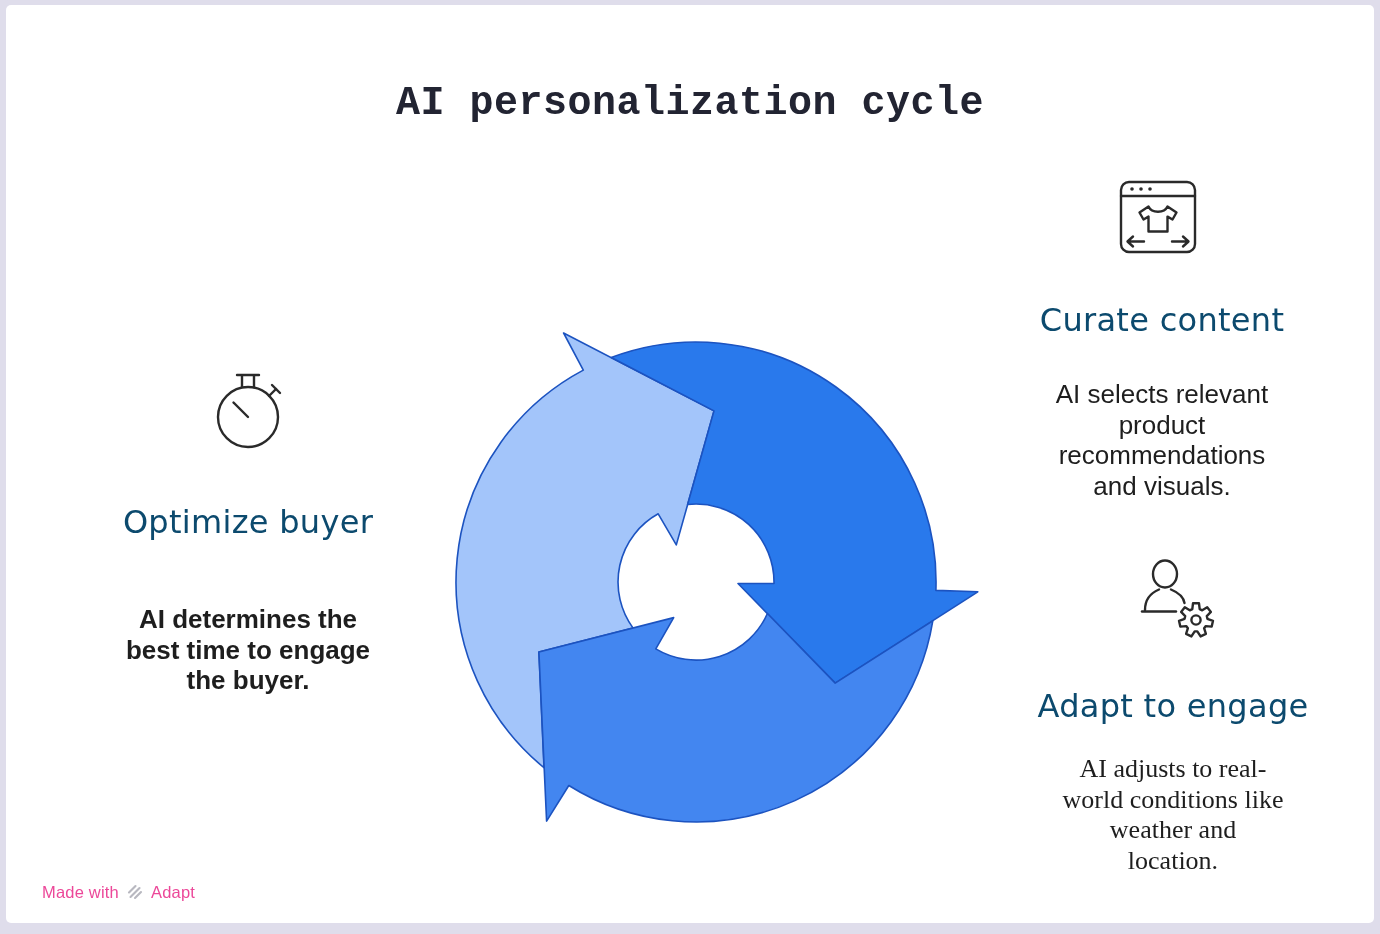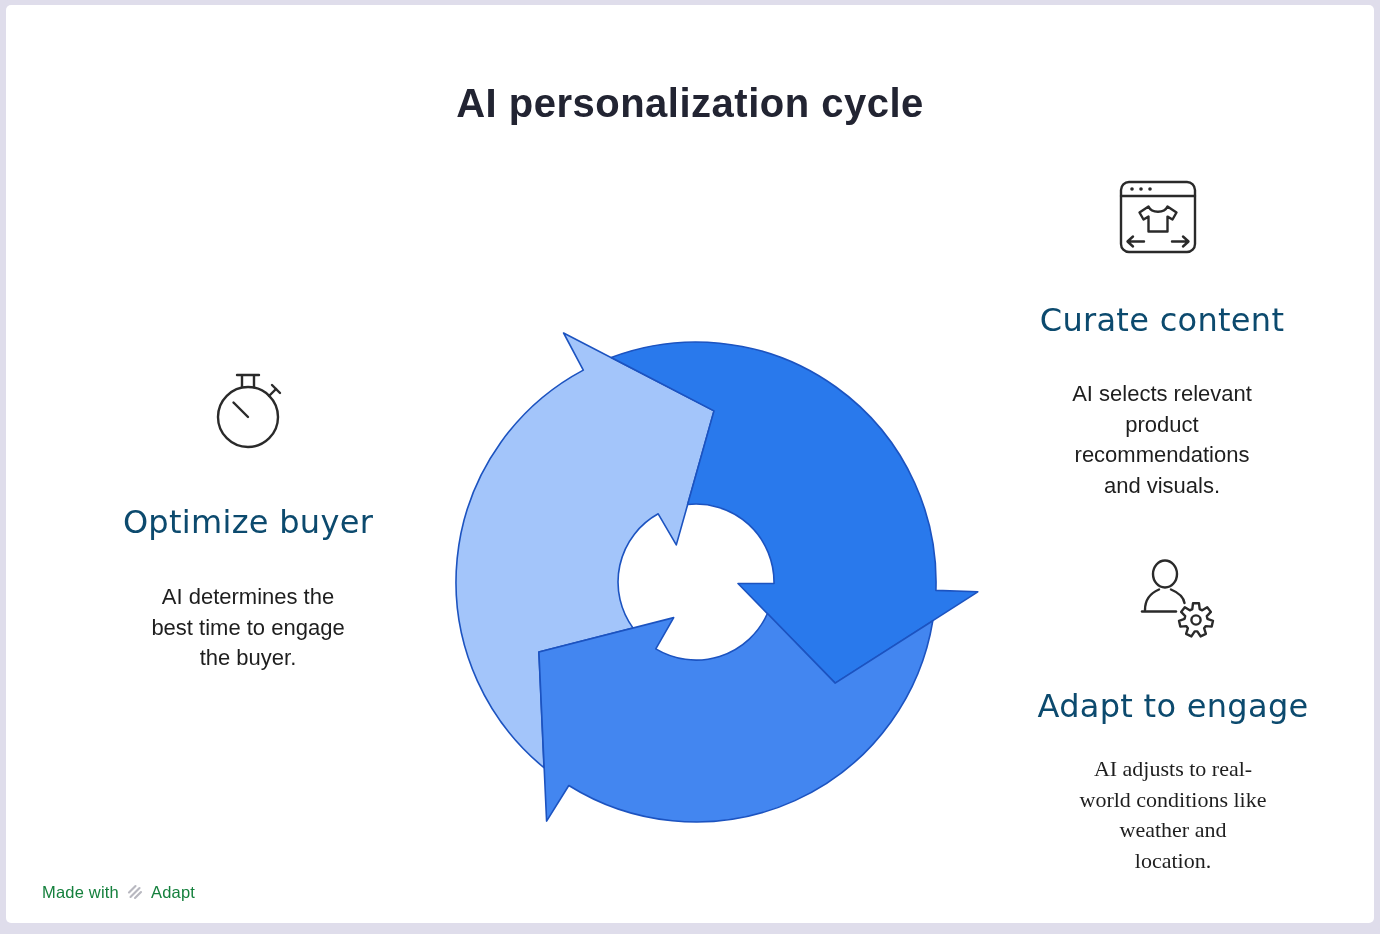--- a/index.html
+++ b/index.html
@@ -10,44 +10,44 @@
     font-family:"Liberation Sans", sans-serif;
     overflow:hidden;
   }
   .card {
     position:absolute; left:6px; top:5px; right:6px; bottom:11px;
     background:#ffffff; border-radius:5px;
   }
   .page-title {
     position:absolute; left:0; top:76px; width:100%;
     text-align:center;
-    font-family:Liberation Sans, sans-serif;
+    font-family:Liberation Mono, monospace;
     font-size:40px; font-weight:700; color:#222432;
     letter-spacing:0.5px;
   }
   .cycle-svg { position:absolute; left:0; top:0; }
   .cycle-svg path { stroke-width:1.6; stroke-linejoin:round; }
   .section { position:absolute; text-align:center; }
   .section-heading {
     font-family:"DejaVu Sans","Liberation Sans",sans-serif;
     font-size:32px; font-weight:500; color:#0c4a6e; letter-spacing:0.3px;
     white-space:nowrap;
   }
   .section-body {
-    font-size:22px; line-height:30.6px; color:#1e1e1e;
+    font-size:26px; line-height:30.6px; color:#1e1e1e;
     white-space:pre-line;
   }
   .icon-svg { position:absolute; }
   .icon-svg .ln { fill:none; stroke:#2a2a2a; stroke-width:2.4;
                   stroke-linecap:round; stroke-linejoin:round; }
   .icon-svg .dot { fill:#2a2a2a; stroke:none; }
   .watermark {
     position:absolute; left:36px; top:875px; height:24px;
     display:flex; align-items:center; gap:7px;
-    font-size:16.5px; color:#15803d; letter-spacing:0.2px;
+    font-size:16.5px; color:#ec4899; letter-spacing:0.2px;
   }
   .watermark svg { display:block; }
 </style>
 </head>
 <body>
 
 <div class="canvas">
   <div class="card">
 
     <div class="page-title">AI personalization cycle</div>
@@ -62,21 +62,21 @@
       <circle class="ln" cx="50" cy="55" r="30"></circle>
       <path class="ln" d="M39 13 H61"></path>
       <path class="ln" d="M44 14 V25 M56 14 V25"></path>
       <path class="ln" d="M71 34 L78 27"></path>
       <path class="ln" d="M74 23 L82 31"></path>
       <path class="ln" d="M50 55 L35.5 40.5"></path>
     </svg>
 
     <div class="section" style="left:62px; top:498px; width:360px;">
       <div class="section-heading">Optimize buyer</div>
-      <div class="section-body" style="margin-top:41px;">AI determines the
+      <div class="section-body" style="margin-top:63px;font-weight:bold;">AI determines the
 best time to engage
 the buyer.</div>
     </div>
 
     <svg class="icon-svg" style="left:1107px; top:167px;" width="90" height="90" viewBox="0 0 90 90">
       <rect class="ln" x="8" y="10" width="74" height="70" rx="8"></rect>
       <path class="ln" d="M8 24 H82"></path>
       <circle class="dot" cx="19" cy="17" r="1.8"></circle>
       <circle class="dot" cx="28" cy="17" r="1.8"></circle>
       <circle class="dot" cx="37" cy="17" r="1.8"></circle>

